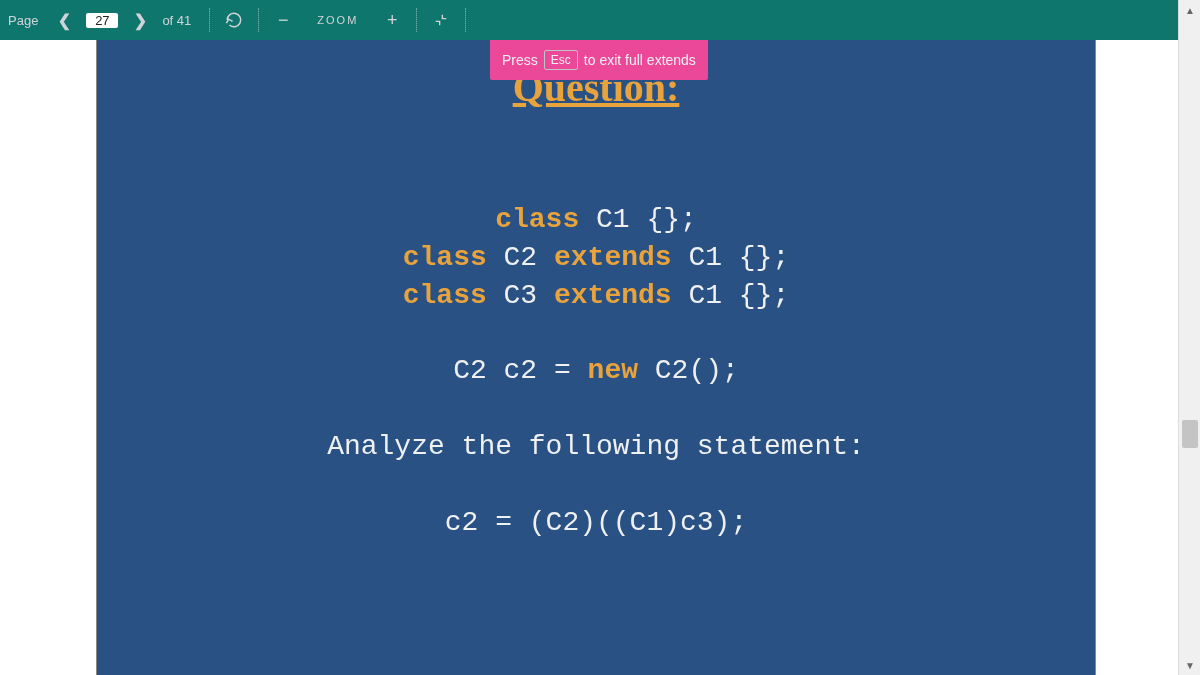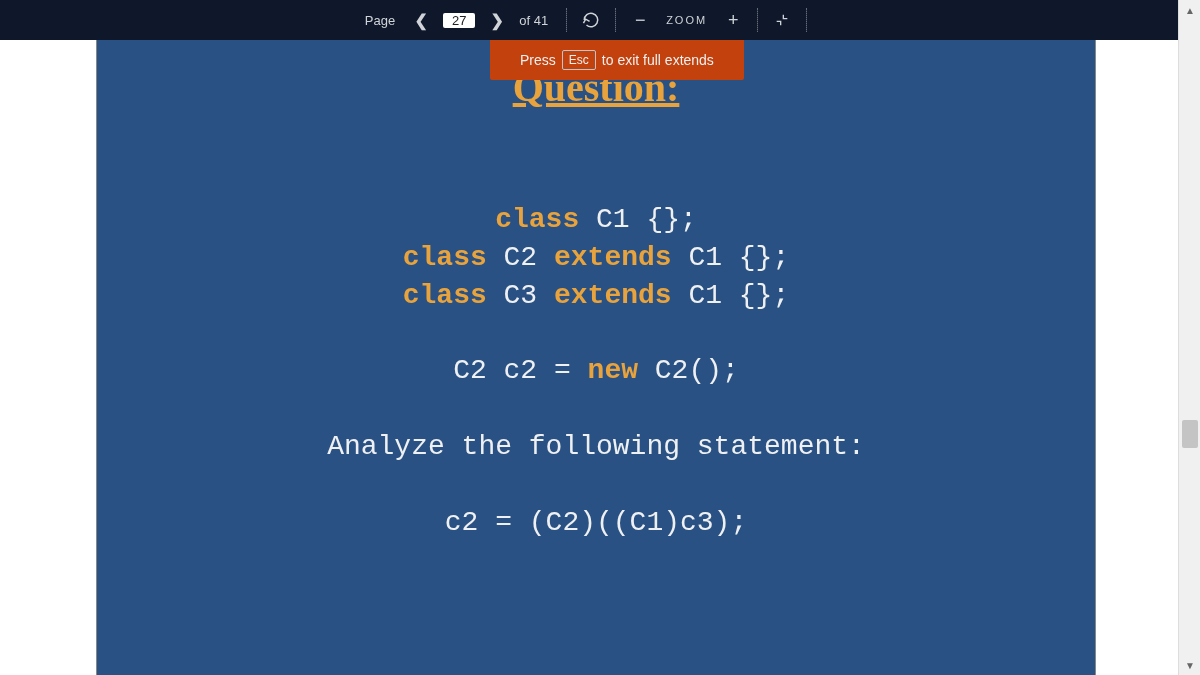--- a/index.html
+++ b/index.html
@@ -16,24 +16,24 @@
       height: 675px;
       position: relative;
       background: #fff;
     }
     .toolbar {
       position: absolute;
       top: 0;
       left: 0;
       right: 0;
       height: 40px;
-      background: #0f172a;
-      display: flex;
-      align-items: center;
-      justify-content: center;
+      background: #0f766e;
+      display: flex;
+      align-items: center;
+      justify-content: flex-start;
       padding: 0 8px;
       color: #d0d4d8;
       font-size: 13px;
       z-index: 10;
     }
     .toolbar .seg {
       display: flex;
       align-items: center;
       gap: 4px;
     }
@@ -72,35 +72,35 @@
       width: 1px;
       height: 24px;
       background: rgba(255,255,255,0.15);
       margin: 0 6px;
       border-left: 1px dotted rgba(255,255,255,0.25);
     }
     .toolbar .reload-icon svg { width: 18px; height: 18px; }
     .toolbar .zoom-label {
       font-size: 11px;
       letter-spacing: 2px;
-      margin: 0 8px;
+      margin: 0 16px;
     }
     .toolbar .plus-minus {
       font-size: 18px;
       font-weight: 300;
     }
     .toolbar .shrink-icon svg { width: 16px; height: 16px; }
     .esc-notice {
       position: absolute;
       top: 40px;
       left: 490px;
-      background: #c2410c;
+      background: #ec4899;
       color: #eef0f2;
       font-size: 14px;
-      padding: 10px 30px;
+      padding: 10px 12px;
       display: flex;
       align-items: center;
       gap: 6px;
       z-index: 9;
       border-bottom-left-radius: 2px;
       border-bottom-right-radius: 2px;
     }
     .esc-notice .esc-key {
       border: 1px solid #c0c4c8;
       padding: 2px 6px;

